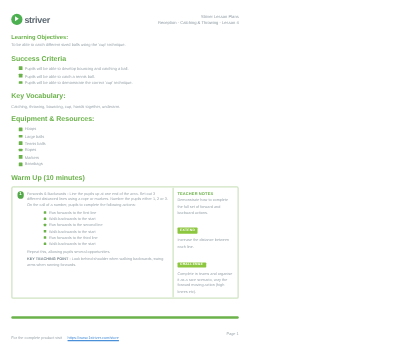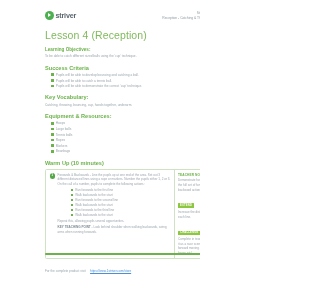--- a/index.html
+++ b/index.html
@@ -2,21 +2,21 @@
 <html><head>
 <meta charset="utf-8">
 <style>
   * { box-sizing: border-box; margin: 0; padding: 0; }
   html, body {
     width: 200px; height: 282px;
     background: #ffffff;
     font-family: "Liberation Sans", sans-serif;
     overflow: hidden;
   }
-  .page { position: relative; width: 200px; height: 282px; padding: 0 9px; margin-left: 36px; }
+  .page { position: relative; width: 200px; height: 282px; padding: 0 9px; }
 
   
   .doc-header { display: flex; justify-content: space-between; align-items: flex-start; padding-top: 11px; }
   .logo { display: flex; align-items: center; gap: 1.5px; }
   .logo-mark { width: 9px; height: 9px; border-radius: 50%; background: #4caf50; position: relative; flex: none; }
   .logo-mark::after {
     content: ""; position: absolute; left: 2.6px; top: 1.6px;
     width: 0; height: 0; border-left: 3.4px solid #ffffff;
     border-top: 2.6px solid transparent; border-bottom: 2.6px solid transparent;
   }
@@ -87,21 +87,20 @@
     <div class="logo">
       <span class="logo-mark"></span>
       <span class="logo-text">striver</span>
     </div>
     <div class="header-meta">
       <div>Striver Lesson Plans</div>
       <div>Reception - Catching &amp; Throwing - Lesson 4</div>
     </div>
   </div>
 
-  <h1 class="doc-title">Lesson 4 (Reception)</h1>
 
   <div class="section">
     <div class="section-heading">Learning Objectives:</div>
     <div class="body-text">To be able to catch different sized balls using the 'cup' technique.</div>
   </div>
 
   <div class="section">
     <div class="section-heading lg">Success Criteria</div>
     <ul class="bullets">
       <li>

